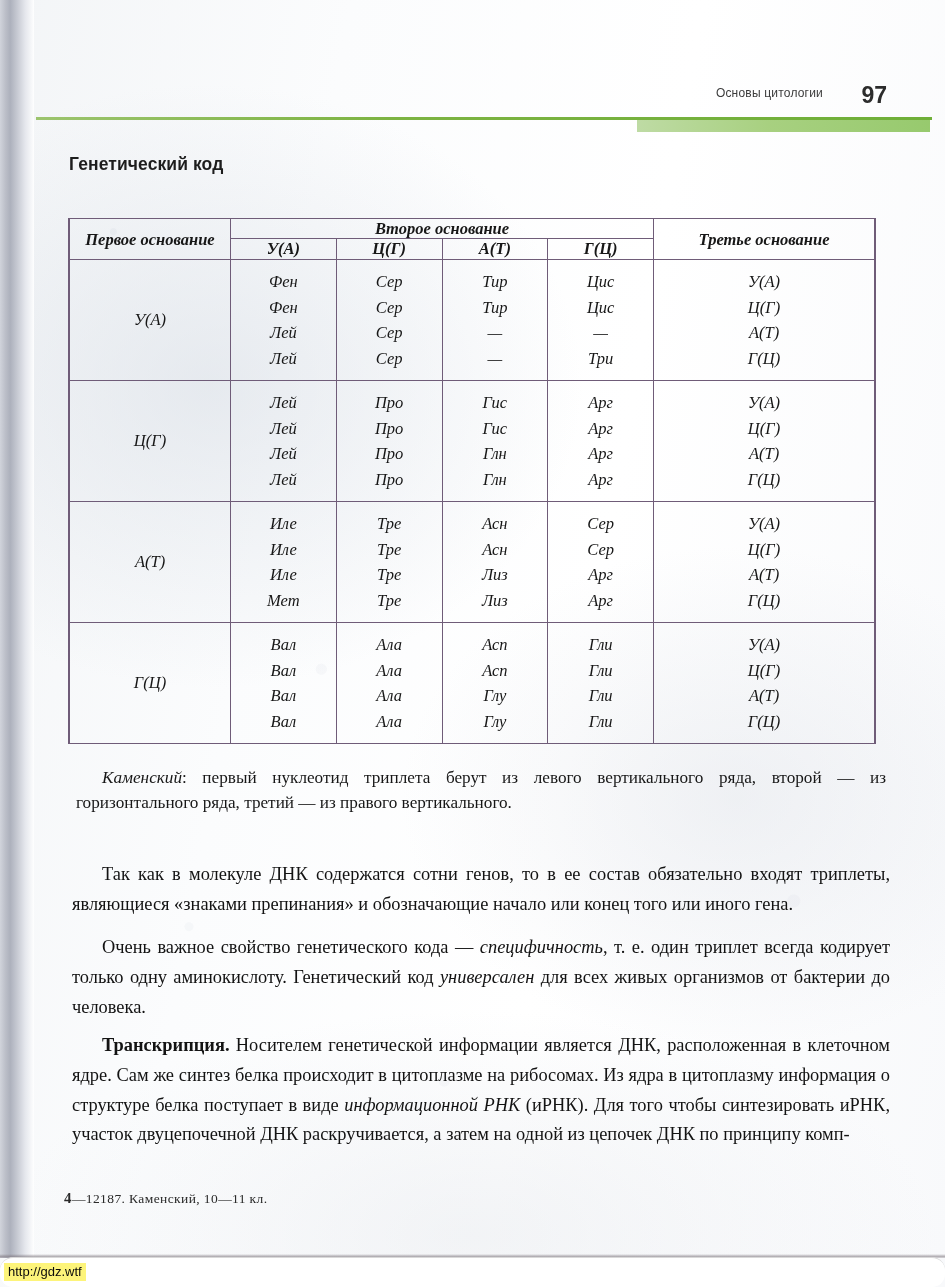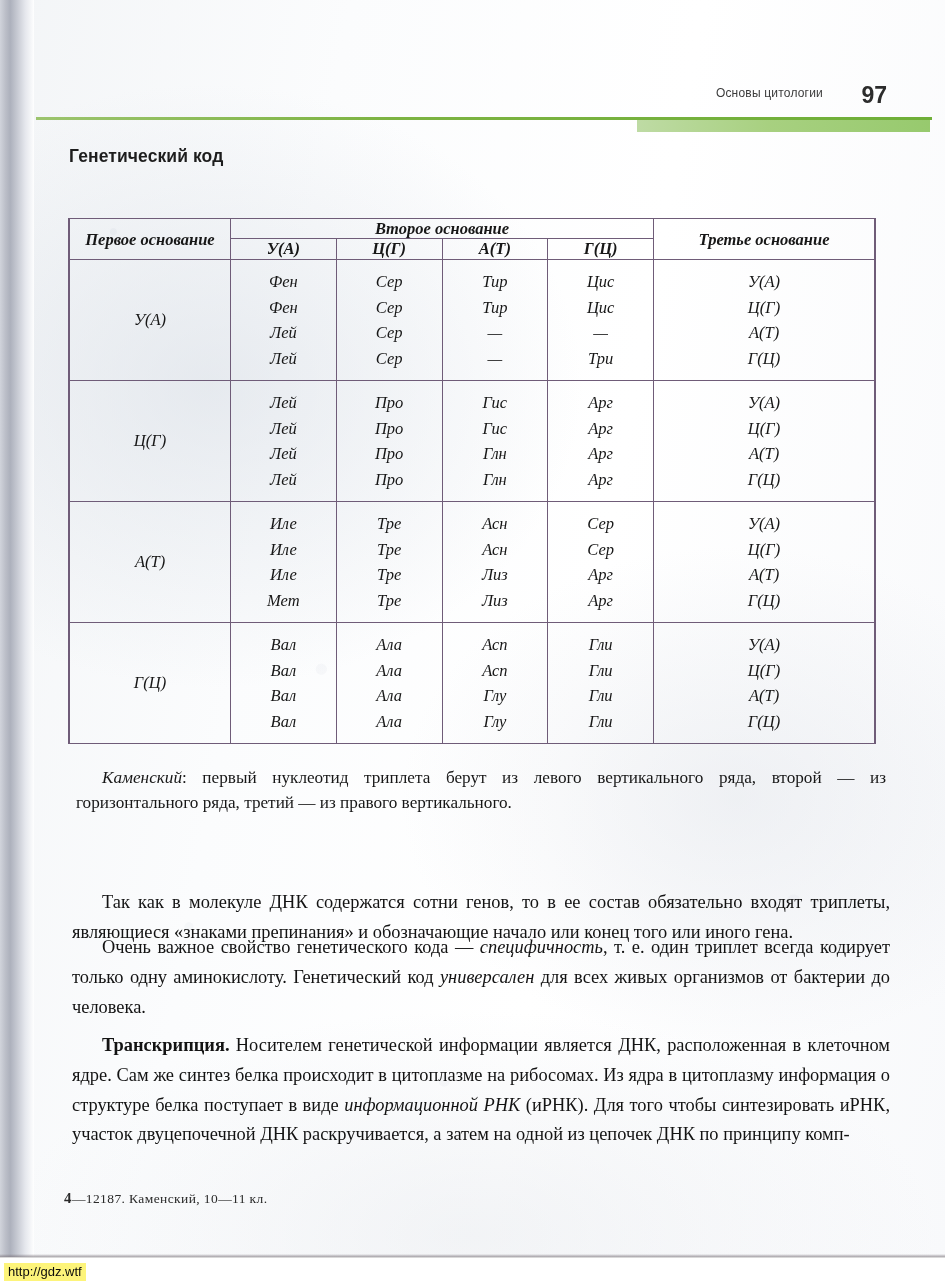--- a/index.html
+++ b/index.html
@@ -97,21 +97,21 @@
   }
   #tbl-number {
     font-family: "Liberation Serif", serif;
     font-style: italic;
     font-weight: 700;
     font-size: 17.5px;
     color: #262626;
     line-height: 1.15;
   }
   #tbl-title {
-    margin-top: 4px;
+    margin-top: 12px;
     font-family: "Liberation Sans", sans-serif;
     font-weight: 700;
     font-size: 17.5px;
     color: #1d1d1d;
     letter-spacing: .1px;
   }
 
   
   #code-table {
     position: absolute;
@@ -184,21 +184,21 @@
     width: 818px;
     left: 72px;
     font-size: 18.4px;
     line-height: 29.6px;
     text-align: justify;
     text-indent: 30px;
     color: #131313;
   }
   .para i { font-style: italic; }
   .para b { font-weight: 700; }
-  #para-1 { top: 844px; margin-top: 44px; }
+  #para-1 { top: 816px; margin-top: 44px; }
   #para-2 { top: 915px; }
   #para-3 { top: 1013px; }
 
   
   #print-sig {
     position: absolute;
     left: 64px; top: 1190px;
     font-family: "Liberation Serif", serif;
     font-size: 13.5px;
     letter-spacing: .4px;
@@ -206,20 +206,21 @@
   }
   #print-sig b { font-weight: 700; font-size: 15px; }
 
   
   #status-strip {
     position: absolute;
     left: 0; bottom: 0;
     width: 945px; height: 29px;
     background: #ffffff;
     border-top: 1px solid #d8d8d8;
+    border-radius: 13px;
   }
   #page-bottom-shadow {
     position: absolute;
     left: 0; bottom: 29px;
     width: 945px; height: 4px;
     background: linear-gradient(180deg, rgba(120,112,120,0) 0%, rgba(120,112,120,.55) 60%, rgba(120,112,120,.25) 100%);
   }
   #status-url {
     position: absolute;
     left: 4px; top: 5px;

